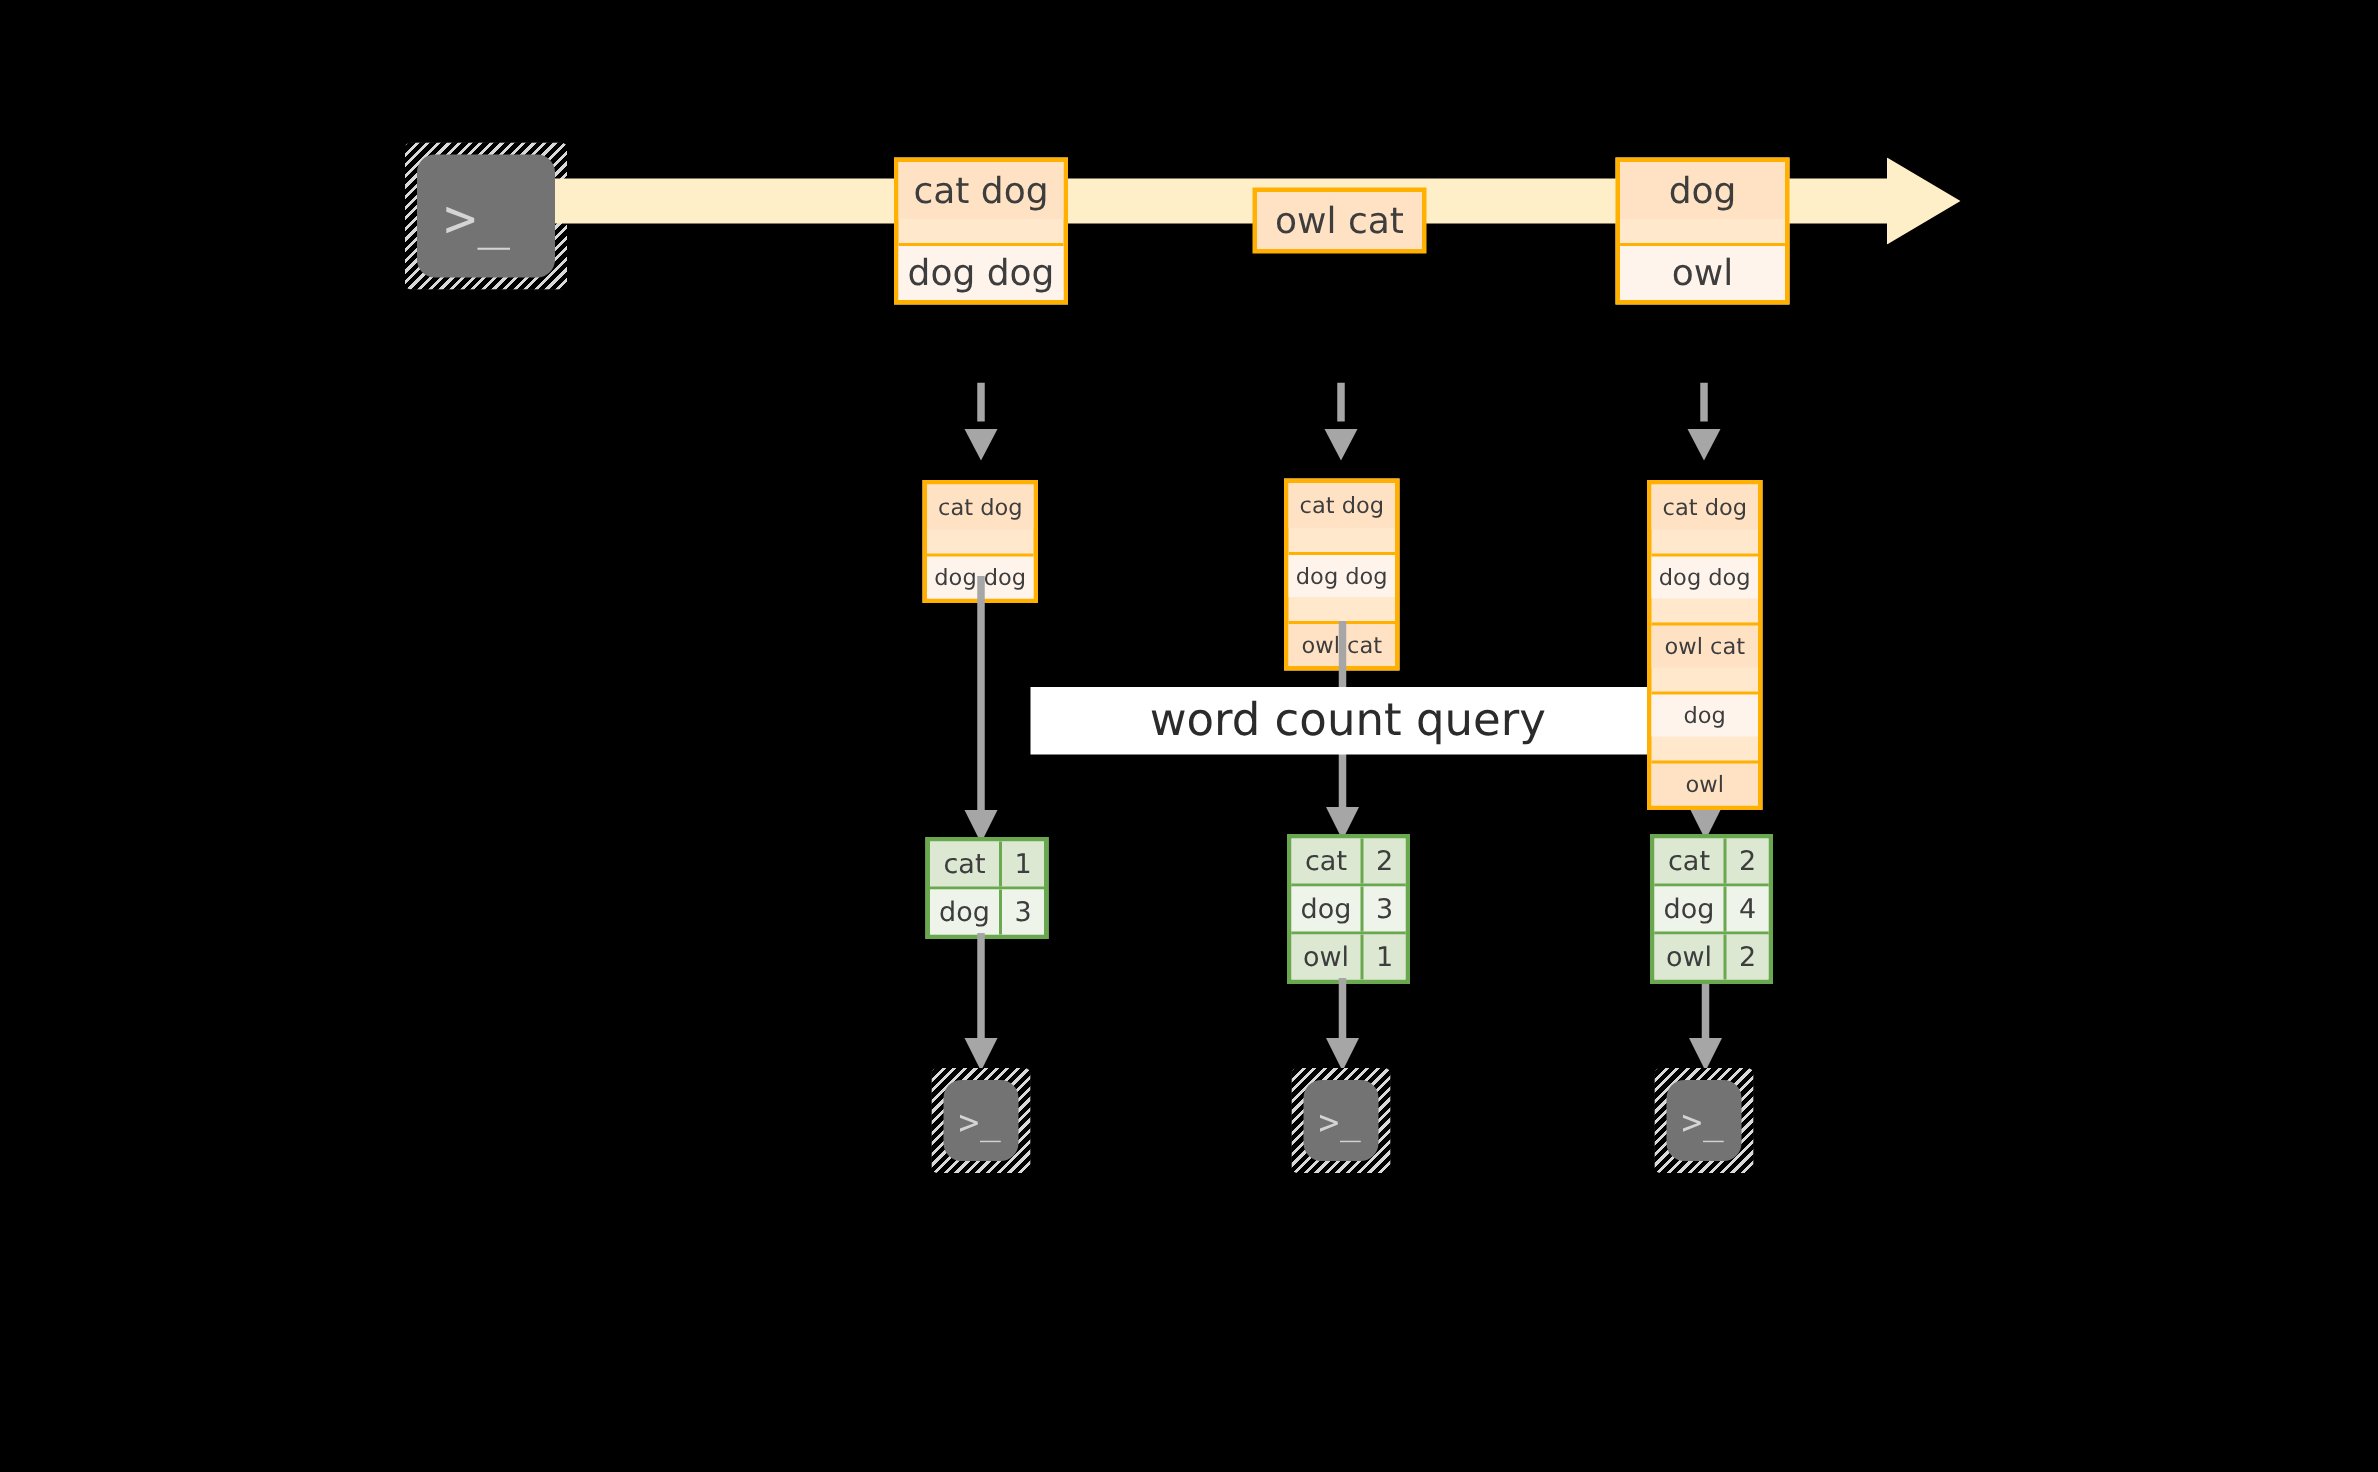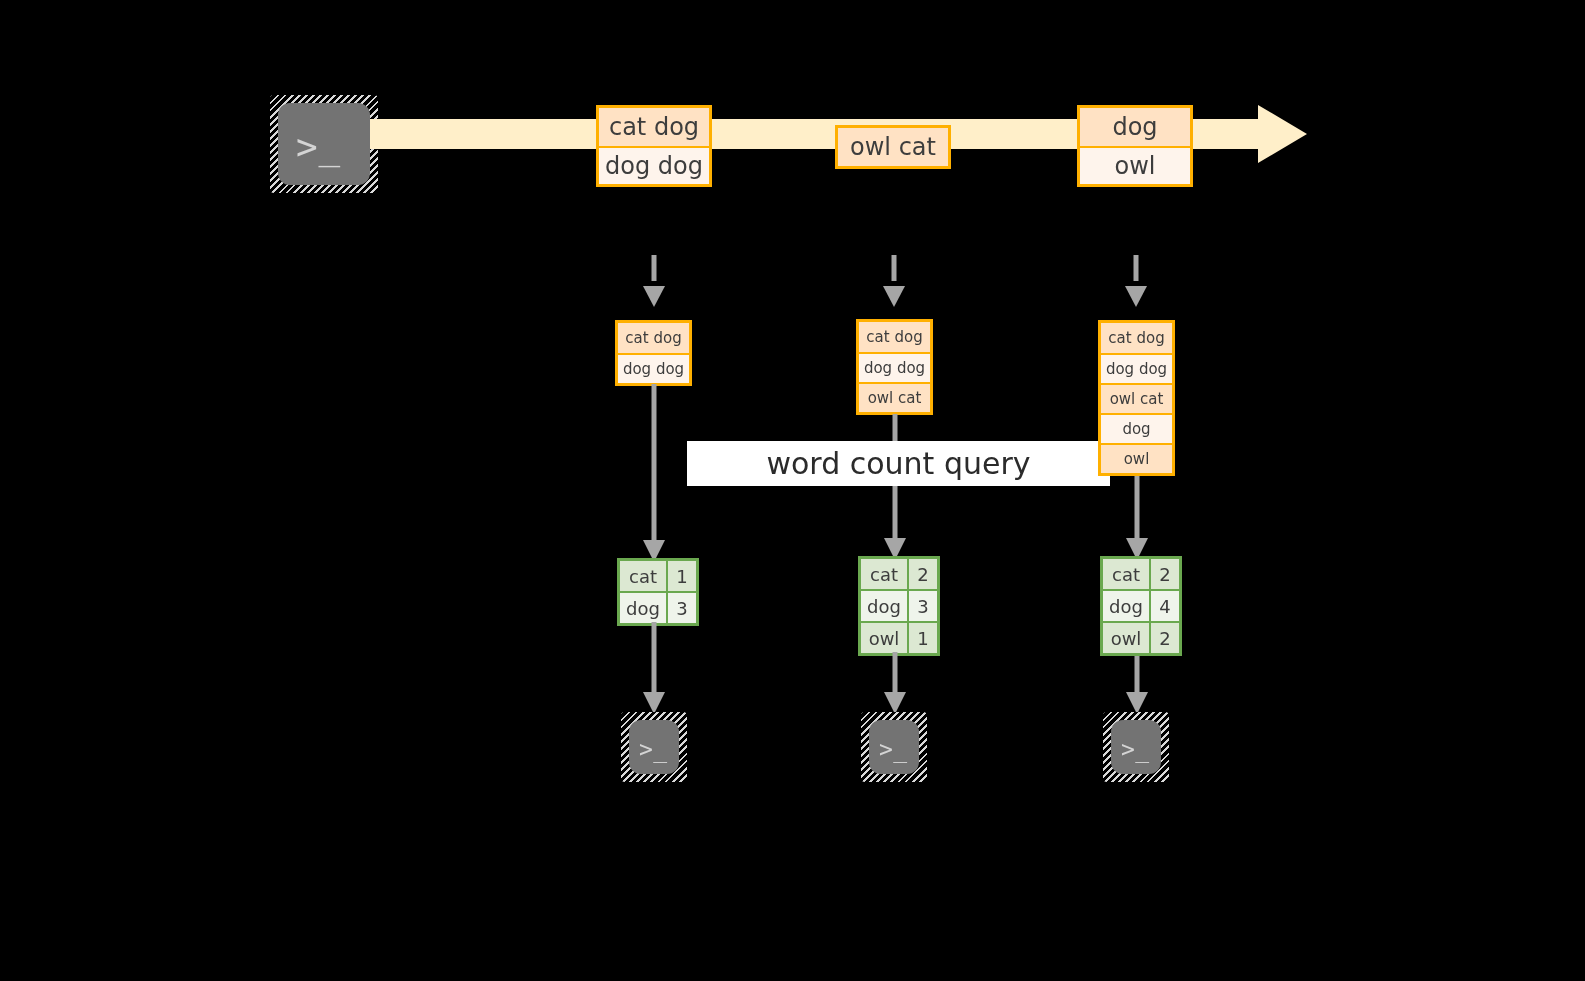--- a/index.html
+++ b/index.html
@@ -75,21 +75,21 @@
   .recbox .cell {
     box-sizing: border-box;
     display: flex;
     align-items: center;
     justify-content: center;
     color: #3d3d3d;
     white-space: nowrap;
     background: #FFE2C4;
   }
   .recbox .cell.alt { background: #FEF4EC; }
-  .recbox .cell + .cell { border-top: 2px solid #FFB000; }
+  .recbox .cell + .cell { border-top: 2px solid #FFB000; margin-top: 16px; }
 
   
   .recbox.stream .cell {
     height: 38px;
     font-size: 24px;
   }
 
   
   .recbox.batch { border-width: 3px; }
   .recbox.batch .cell {
@@ -125,21 +125,21 @@
   .restable .c.k { width: 46px; }
   .restable .c.v { width: 30px; border-left: 2px solid #6AA84F; }
 
   
   .conn { position: absolute; pointer-events: none; }
 
   
   .query-band {
     position: absolute;
     left: 687px;
-    top: 441px;
+    top: 458px;
     width: 423px;
     height: 45px;
     background: #FFFFFF;
     display: flex;
     align-items: center;
     justify-content: center;
   }
   .query-band .txt {
     font-size: 30px;
     color: #2b2b2b;

